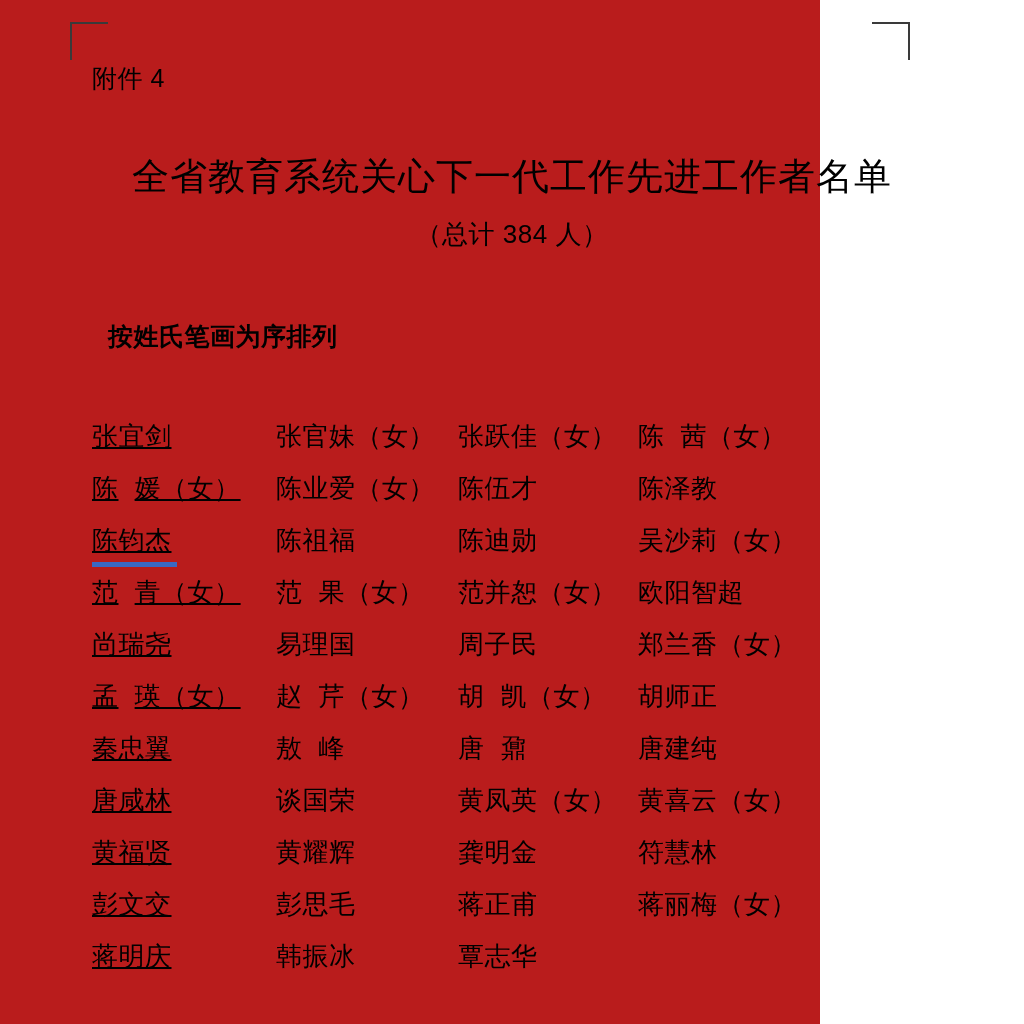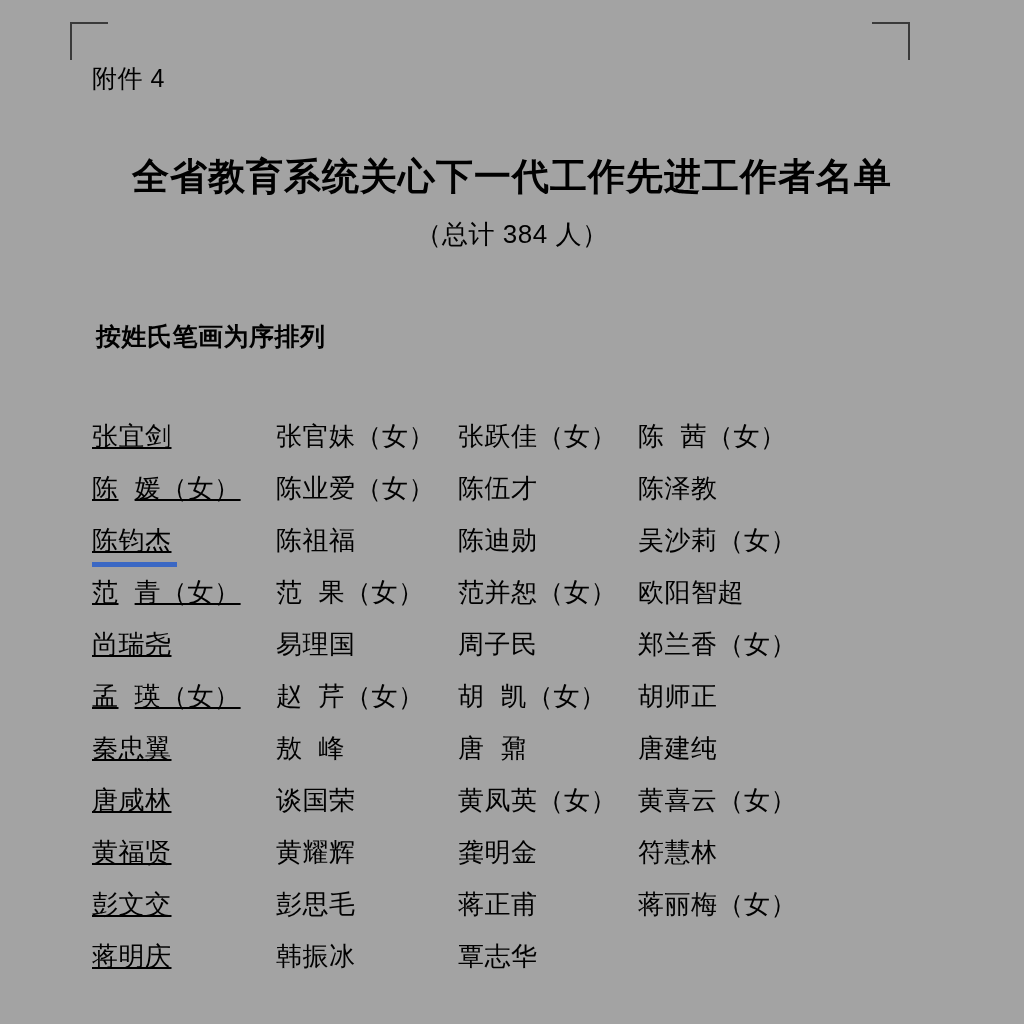--- a/index.html
+++ b/index.html
@@ -9,23 +9,23 @@
   }
   body {
     width: 1024px;
     height: 1024px;
     overflow: hidden;
     font-family: "Liberation Sans", "DejaVu Sans", sans-serif;
     color: #000000;
   }
   .page {
     position: relative;
-    width: 1024px;
+    width: 820px;
     height: 1024px;
-    background: #a3a3a3;
+    background: #b91c1c;
   }
   
   .crop-mark {
     position: absolute;
     width: 36px;
     height: 36px;
   }
   .crop-mark.tl {
     left: 70px;
     top: 22px;
@@ -52,37 +52,37 @@
     letter-spacing: 0.5px;
     white-space: nowrap;
   }
   .doc-title {
     position: absolute;
     left: 0;
     top: 152px;
     width: 1024px;
     text-align: center;
     font-size: 37px;
-    font-weight: bold;
+    font-weight: normal;
     letter-spacing: 1px;
     white-space: nowrap;
   }
   .doc-subtitle {
     position: absolute;
     left: 0;
     top: 217px;
     width: 1024px;
     text-align: center;
     font-size: 26px;
     letter-spacing: 0.5px;
     white-space: nowrap;
   }
   .order-note {
     position: absolute;
-    left: 96px;
+    left: 108px;
     top: 320px;
     font-size: 25px;
     font-weight: bold;
     letter-spacing: 0.5px;
     white-space: nowrap;
   }
   .name-grid {
     position: absolute;
     left: 92px;
     top: 410px;

